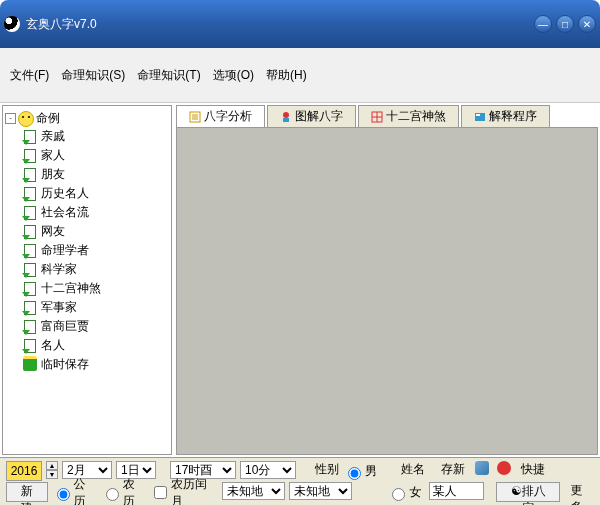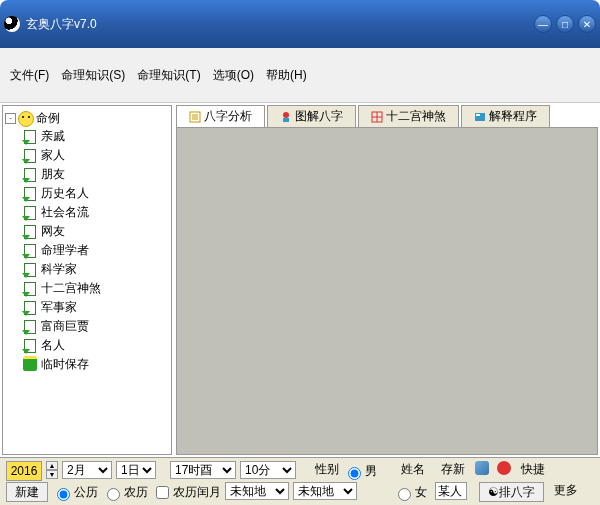--- a/index.html
+++ b/index.html
@@ -239,19 +239,19 @@
           <input type="checkbox" style="">
           <span>农历闰月</span>
         </label>
       <select style="width:64px"><option>未知地</option></select>
       <select style="width:64px"><option>未知地</option></select>
       <div style="width:28px"></div>
       <label>
           <input type="radio" name="sex" style="">
           <span>女</span>
         </label>
-      <input type="text" style="width: 32px; margin-left: 4px;" value="某人">
+      <input type="text" style="width: 55px; margin-left: 4px;" value="某人">
       <button class="btn-std" style="margin-left:8px"><span>☯</span><span>排八字</span></button>
       <span style="margin-left:6px">更多</span>
     </div>
   </div>
 
 </div>
 
 </body></html>

